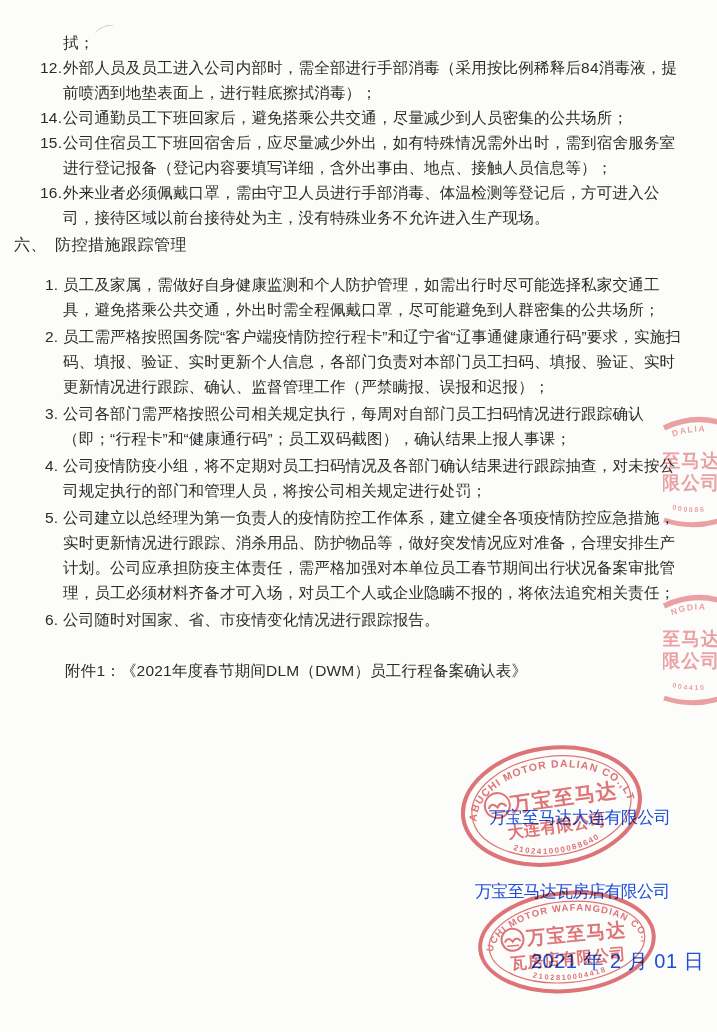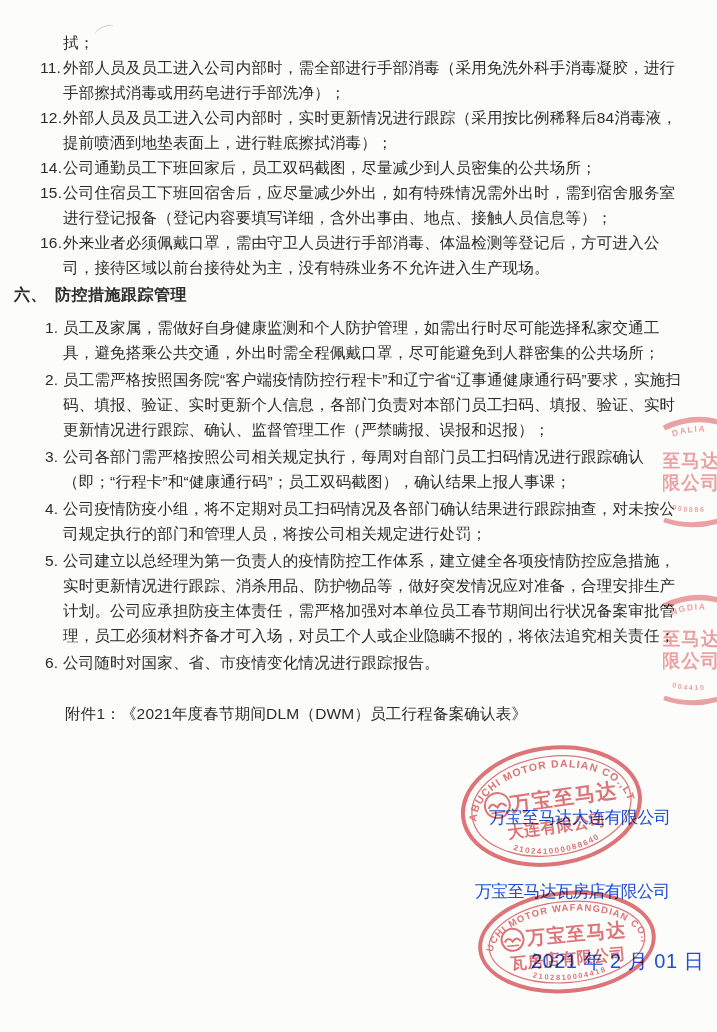--- a/index.html
+++ b/index.html
@@ -16,21 +16,21 @@
   }
   .content{
     position:absolute;top:30px;left:40px;width:650px;
     font-size:15.5px;line-height:25px;letter-spacing:.2px;
   }
   .item{margin:0;padding-left:23px;text-indent:-23px;}
   .item .num{display:inline-block;width:23px;text-indent:0;}
   .item.s6{margin-bottom:2px;}
   .item.s6 .num{width:18px;margin-left:5px;}
   .cont{padding-left:23px;text-indent:0;margin:0;}
-  .sec{font-size:16px;font-weight:bold;margin:4px 0 9px -26px;line-height:22px;letter-spacing:.5px;}
+  .sec{font-size:16px;font-weight:normal;margin:4px 0 16px -26px;line-height:22px;letter-spacing:.5px;}
   .sec .sec-label{margin-right:8px;}
   .attachment{margin:26px 0 0 25px;text-indent:0;}
   .sig{position:absolute;color:#1d4ed8;white-space:nowrap;z-index:2;}
   .sig1{left:489px;top:806px;font-size:17px;letter-spacing:-.5px;}
   .sig2{left:475px;top:880px;font-size:17px;letter-spacing:-.8px;font-family:Liberation Mono, monospace;}
   .date{left:531px;top:948px;font-size:20px;letter-spacing:.5px;}
   .seal{position:absolute;mix-blend-mode:multiply;opacity:.82;z-index:3;pointer-events:none;}
   .seal-1{left:458px;top:744px;transform:rotate(-8deg);}
   .seal-2{left:476px;top:889px;transform:rotate(-5deg);}
   .edge-seal{position:absolute;left:663px;mix-blend-mode:multiply;opacity:.78;z-index:3;pointer-events:none;}
@@ -53,23 +53,22 @@
 </head>
 <body>
 
 <div class="page">
 
   <div class="artifact"></div>
 
   <div class="content">
     <p class="cont"><span>拭；</span></p>
 
-    <p class="item"><span class="num">11.</span><span class="txt">外部人员及员工进入公司内部时，需全部进行手部消毒（采用免洗外科手消毒凝胶，进行手部擦拭消毒或用药皂进行手部洗净）；</span></p>
-    <p class="item"><span class="num">12.</span><span class="txt">外部人员及员工进入公司内部时，实时更新情况进行跟踪（采用按比例稀释后84消毒液，提前喷洒到地垫表面上，进行鞋底擦拭消毒）；</span></p>
-    <p class="item"><span class="num">14.</span><span class="txt">公司通勤员工下班回家后，员工双码截图，尽量减少到人员密集的公共场所；</span></p>
+    <p class="item"><span class="num">12.</span><span class="txt">外部人员及员工进入公司内部时，需全部进行手部消毒（采用按比例稀释后84消毒液，提前喷洒到地垫表面上，进行鞋底擦拭消毒）；</span></p>
+    <p class="item"><span class="num">14.</span><span class="txt">公司通勤员工下班回家后，避免搭乘公共交通，尽量减少到人员密集的公共场所；</span></p>
     <p class="item"><span class="num">15.</span><span class="txt">公司住宿员工下班回宿舍后，应尽量减少外出，如有特殊情况需外出时，需到宿舍服务室进行登记报备（登记内容要填写详细，含外出事由、地点、接触人员信息等）；</span></p>
     <p class="item"><span class="num">16.</span><span class="txt">外来业者必须佩戴口罩，需由守卫人员进行手部消毒、体温检测等登记后，方可进入公司，接待区域以前台接待处为主，没有特殊业务不允许进入生产现场。</span></p>
 
     <h2 class="sec"><span class="sec-label">六、</span><span>防控措施跟踪管理</span></h2>
 
     <p class="item s6"><span class="num">1.</span><span class="txt">员工及家属，需做好自身健康监测和个人防护管理，如需出行时尽可能选择私家交通工具，避免搭乘公共交通，外出时需全程佩戴口罩，尽可能避免到人群密集的公共场所；</span></p>
     <p class="item s6"><span class="num">2.</span><span class="txt">员工需严格按照国务院“客户端疫情防控行程卡”和辽宁省“辽事通健康通行码”要求，实施扫码、填报、验证、实时更新个人信息，各部门负责对本部门员工扫码、填报、验证、实时更新情况进行跟踪、确认、监督管理工作（严禁瞒报、误报和迟报）；</span></p>
     <p class="item s6"><span class="num">3.</span><span class="txt">公司各部门需严格按照公司相关规定执行，每周对自部门员工扫码情况进行跟踪确认（即；“行程卡”和“健康通行码”；员工双码截图），确认结果上报人事课；</span></p>
     <p class="item s6"><span class="num">4.</span><span class="txt">公司疫情防疫小组，将不定期对员工扫码情况及各部门确认结果进行跟踪抽查，对未按公司规定执行的部门和管理人员，将按公司相关规定进行处罚；</span></p>
     <p class="item s6"><span class="num">5.</span><span class="txt">公司建立以总经理为第一负责人的疫情防控工作体系，建立健全各项疫情防控应急措施，实时更新情况进行跟踪、消杀用品、防护物品等，做好突发情况应对准备，合理安排生产计划。公司应承担防疫主体责任，需严格加强对本单位员工春节期间出行状况备案审批管理，员工必须材料齐备才可入场，对员工个人或企业隐瞒不报的，将依法追究相关责任；</span></p>

